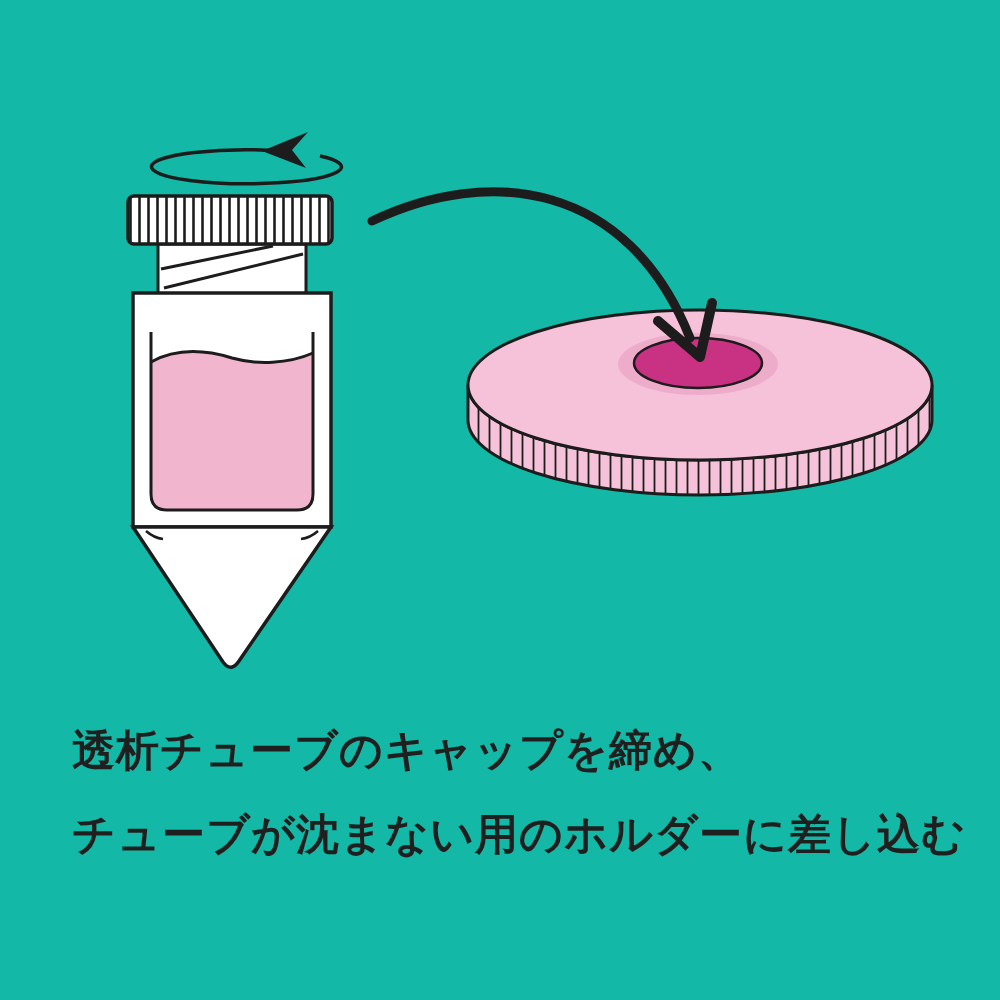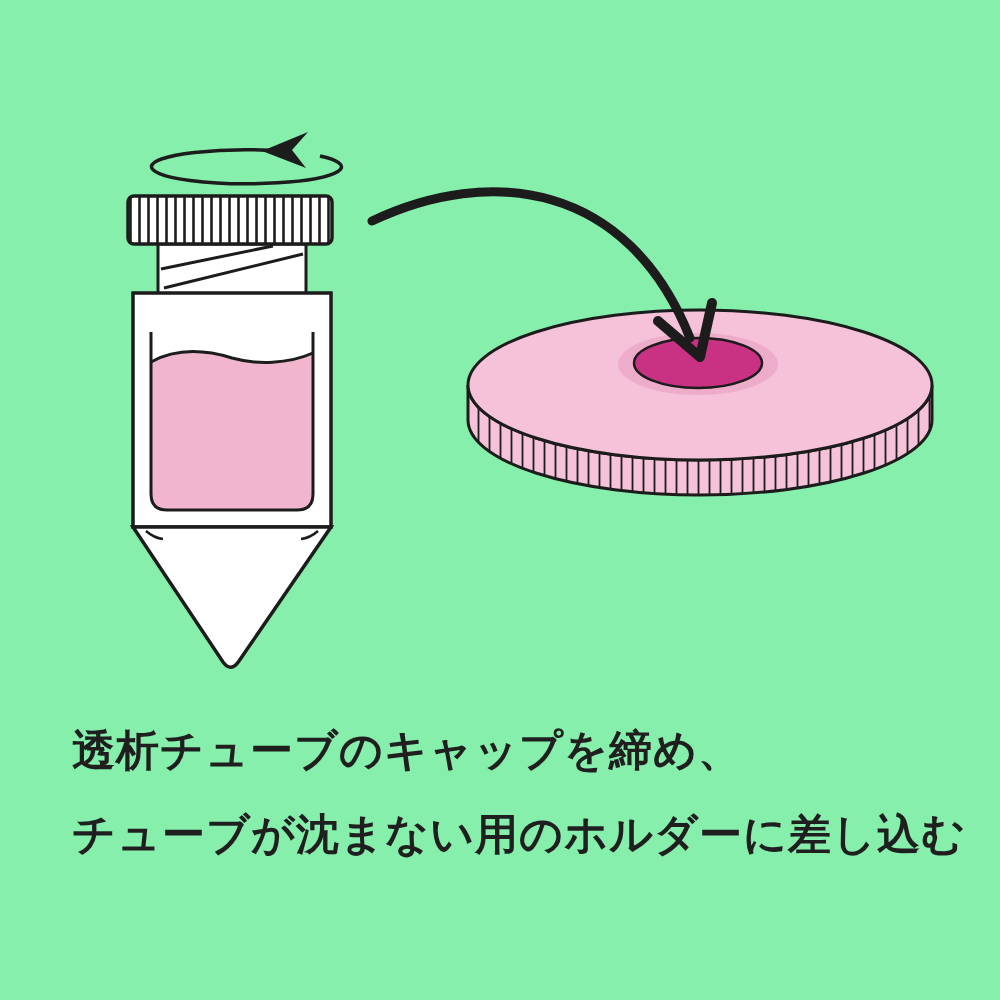--- a/index.html
+++ b/index.html
@@ -1,19 +1,19 @@
 <!DOCTYPE html>
 <html><head>
 <meta charset="utf-8">
 <style>
   html,body{margin:0;padding:0;background:#ffffff;}
   .page{
     position:relative;
     width:1000px;height:1000px;
-    background:#86efac;
+    background:#14b8a6;
     font-family:"DejaVu Sans","Liberation Sans",sans-serif;
     overflow:hidden;
   }
   .figure-svg{position:absolute;left:0;top:0;}
   .stroke{stroke:#1c1c1c;fill:none;}
   .stroke-fill-white{stroke:#1c1c1c;fill:#ffffff;}
   .ink{fill:#1c1c1c;stroke:none;}
   .caption{
     position:absolute;
     left:72px;

